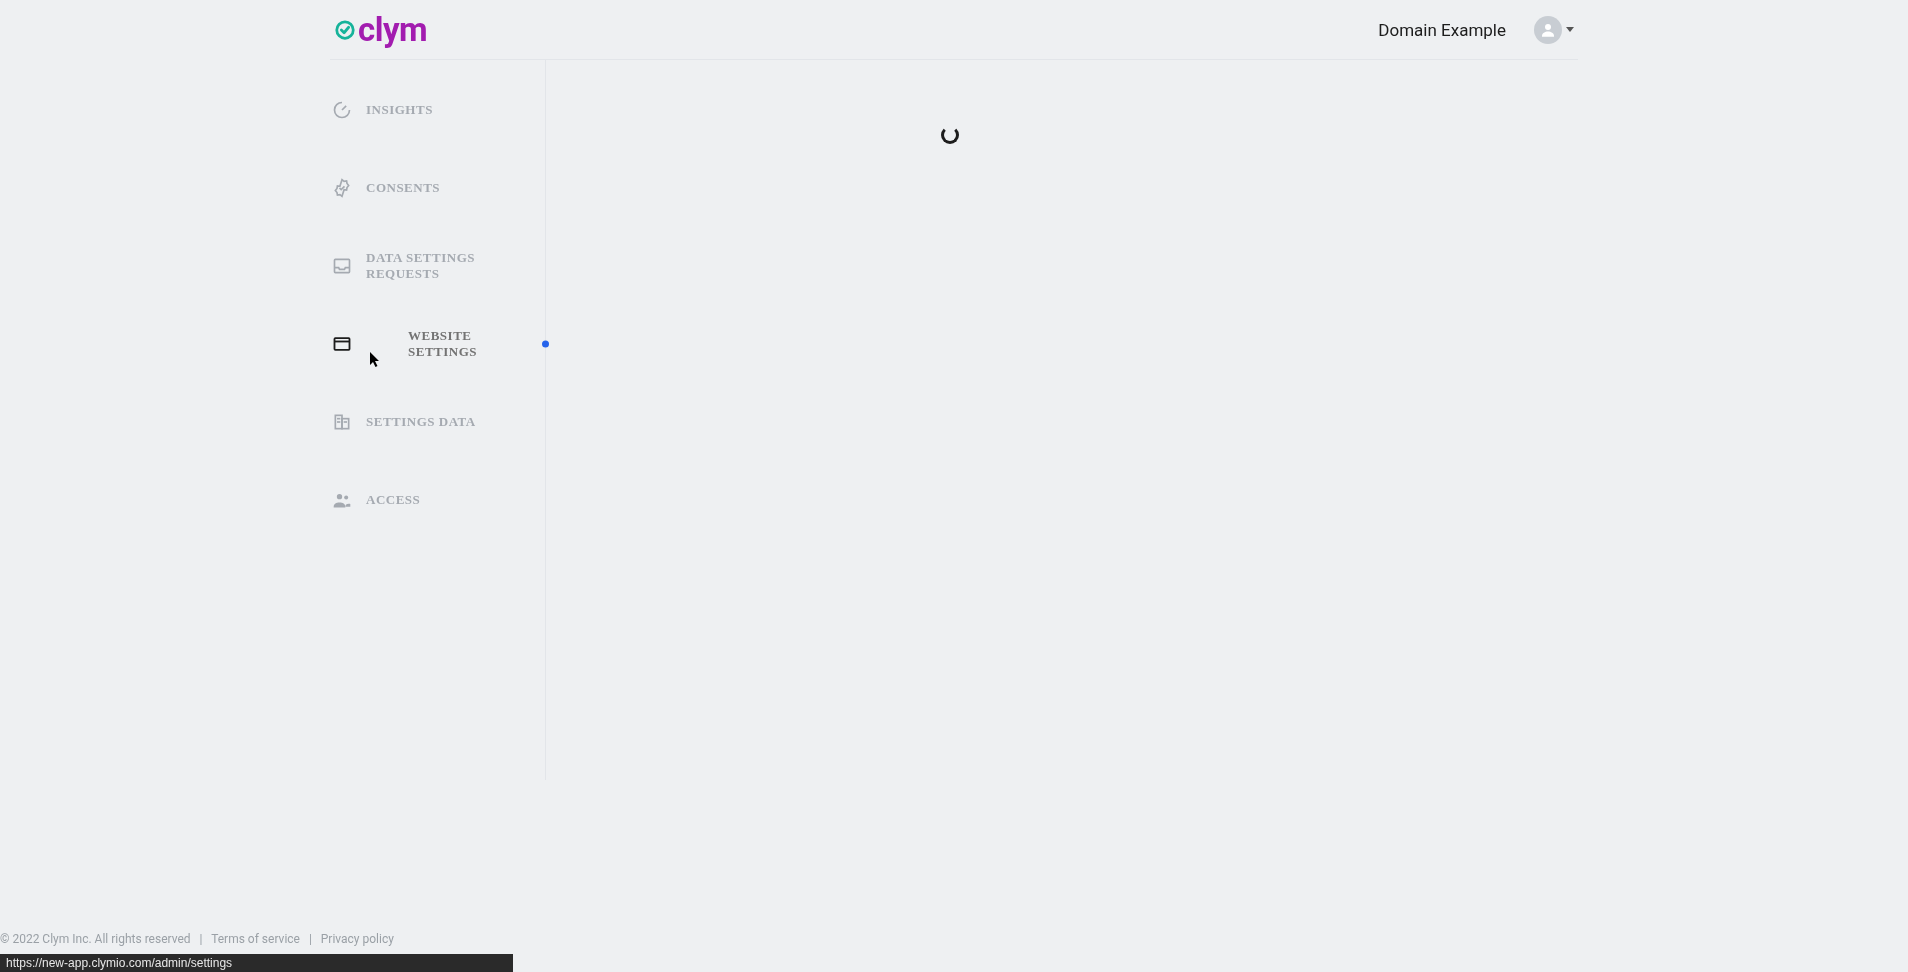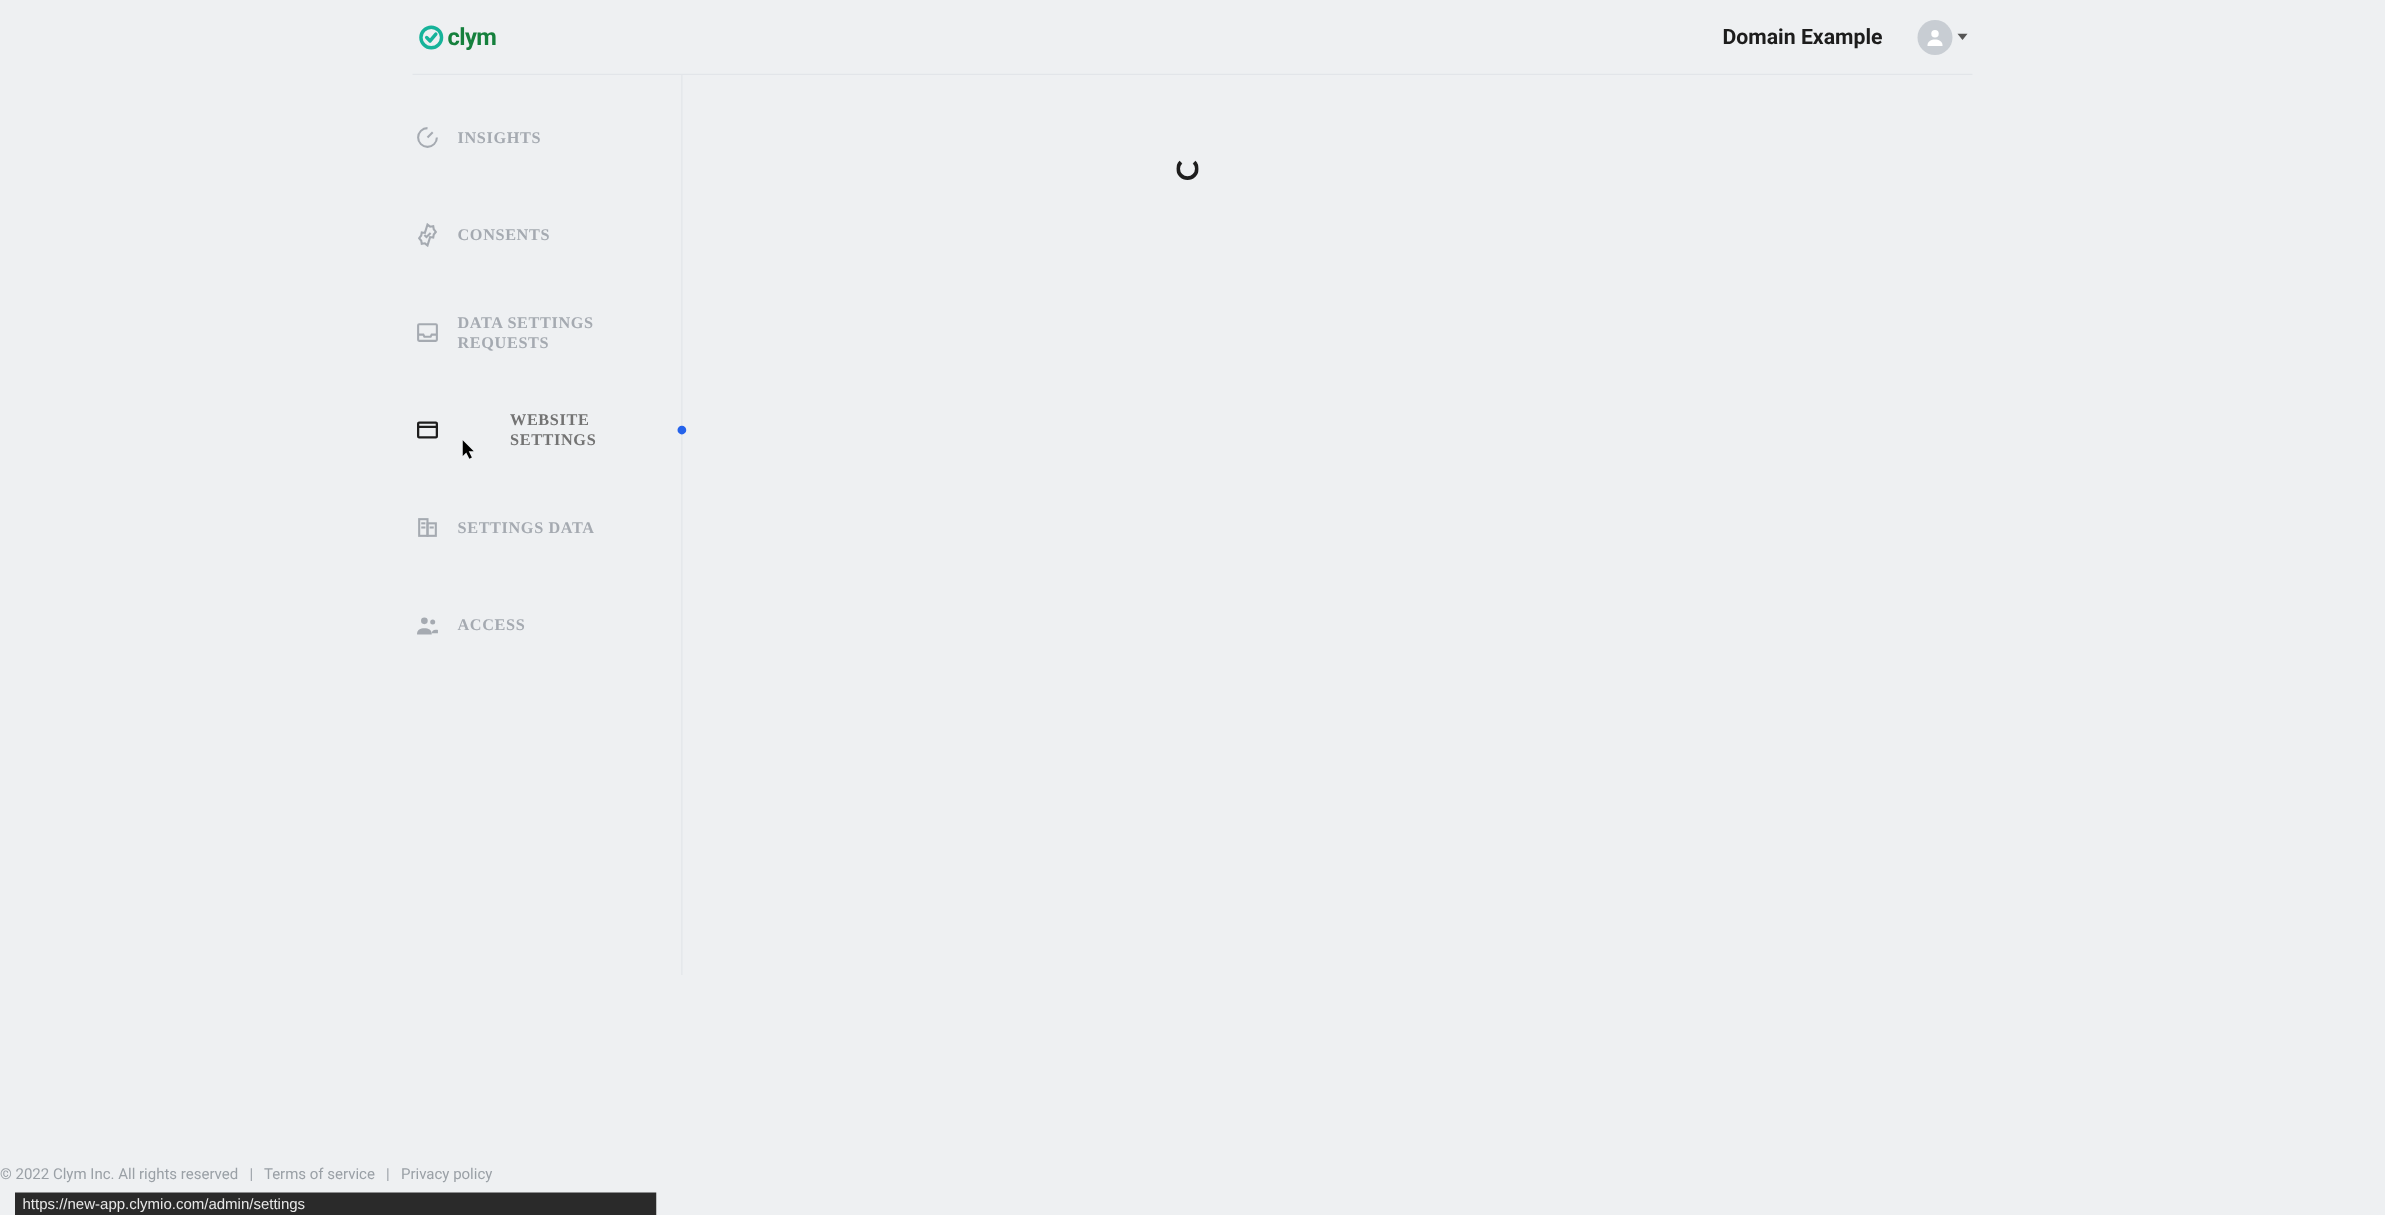--- a/index.html
+++ b/index.html
@@ -32,33 +32,33 @@
     gap: 2px;
   }
   .logo-mark {
     width: 22px;
     height: 22px;
     display: inline-flex;
     align-items: center;
     justify-content: center;
   }
   .logo-text {
-    font-size: 19px;
+    font-size: 33px;
     font-weight: 700;
-    color: #15803d;
+    color: #a21caf;
     letter-spacing: -0.5px;
   }
   .header-right {
     display: flex;
     align-items: center;
     gap: 28px;
   }
   .domain-label {
     font-size: 17px;
-    font-weight: 700;
+    font-weight: 400;
     color: #1d1d1d;
   }
   .avatar-menu {
     display: flex;
     align-items: center;
     gap: 4px;
     cursor: pointer;
   }
   .avatar {
     width: 28px;
@@ -158,21 +158,21 @@
     text-align: left;
     font-size: 12px;
     color: #9aa0a6;
   }
   .footer a { color: #9aa0a6; text-decoration: none; cursor: pointer; }
 
   
   .status-bar {
     position: absolute;
     bottom: 0;
-    left: 12px;
+    left: 0;
     width: 513px;
     background: #2a2a2a;
     color: #e8e8e8;
     font-size: 12px;
     font-family: Arial, sans-serif;
     padding: 2px 6px;
     height: 18px;
     line-height: 14px;
   }
 </style>

